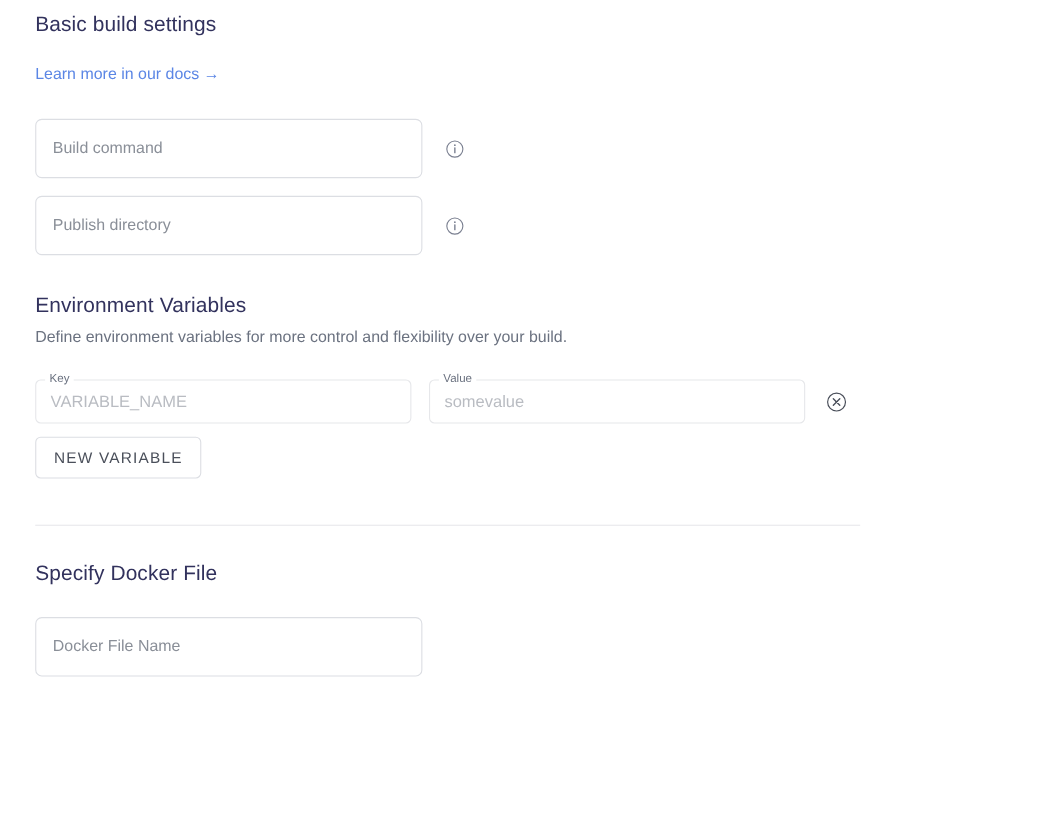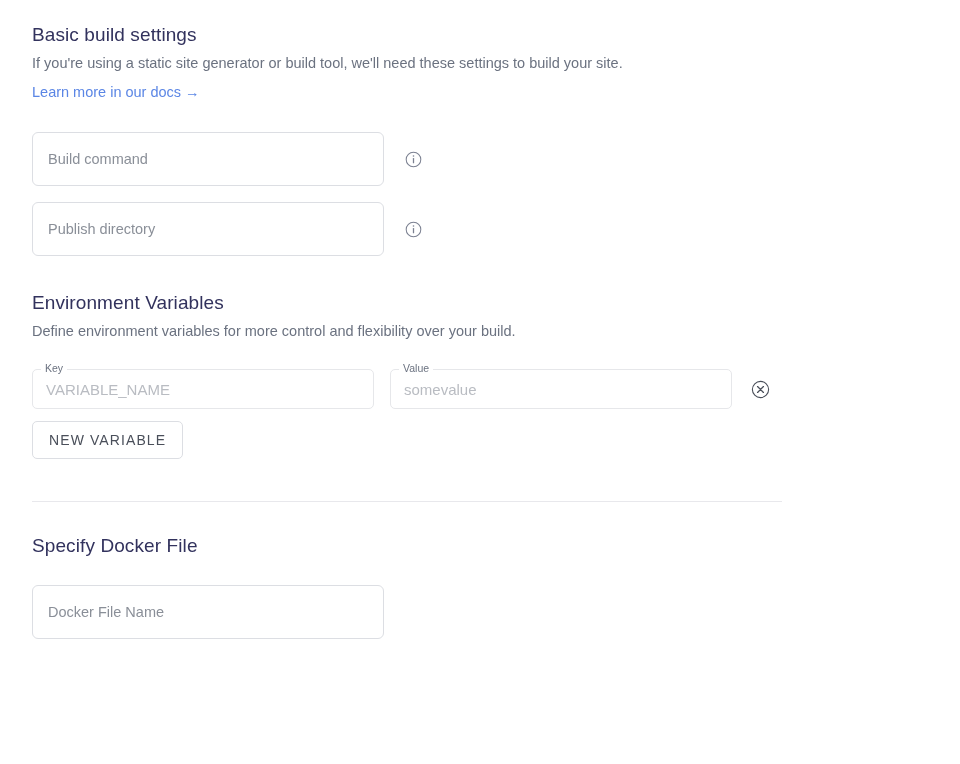--- a/index.html
+++ b/index.html
@@ -160,26 +160,25 @@
     background: #e8e8ec;
     border: 0;
     margin: 0;
   }
 </style>
 </head>
 <body>
 
 <div class="page">
 
-  <div style="padding-top:22px;">
+  <div style="padding-top:10px;">
     <h2 class="section-title">Basic build settings</h2>
 
-    <p class="section-desc" style="margin-top:5px;">If you're using a static site generator or build tool, we'll need these settings to build your site.</p>
-
-    <a class="docs-link" href="#" style="margin-top:8px;"><span>Learn more in our docs</span><span class="arrow">→</span></a>
+
+    <a class="docs-link" href="#" style="margin-top:22px;"><span>Learn more in our docs</span><span class="arrow">→</span></a>
 
     
     <div class="field-row" style="margin-top:29px;">
       <input class="plain-input" type="text" placeholder="Build command" style="">
       <svg class="info-icon" viewBox="0 0 20 20">
         <circle cx="10" cy="10" r="8.6" fill="none" stroke="#7b8091" stroke-width="1.2"></circle>
         <circle cx="10" cy="5.9" r="0.95" fill="#7b8091"></circle>
         <rect x="9.25" y="8.2" width="1.5" height="6.3" rx="0.6" fill="#7b8091"></rect>
       </svg>
     </div>

